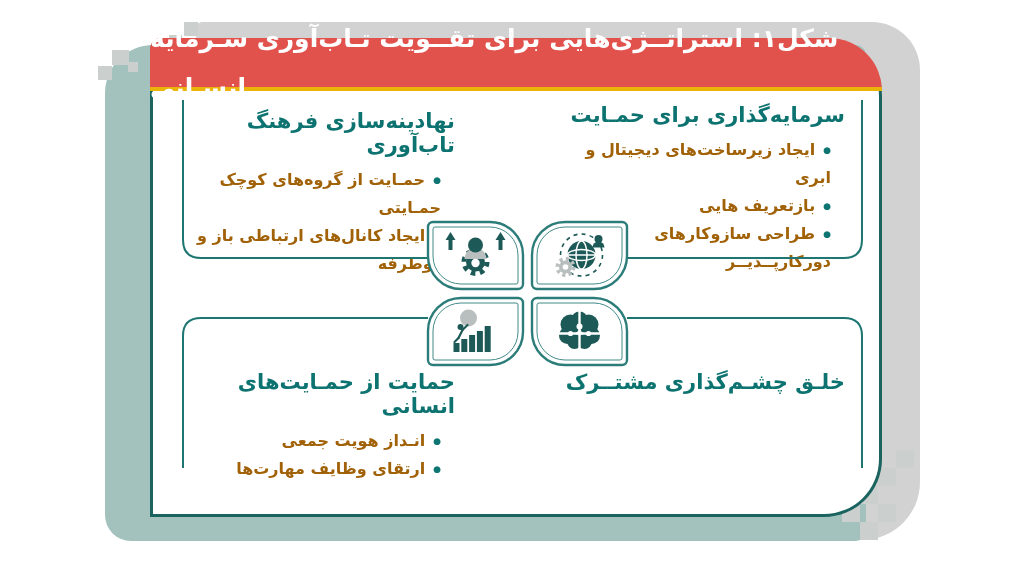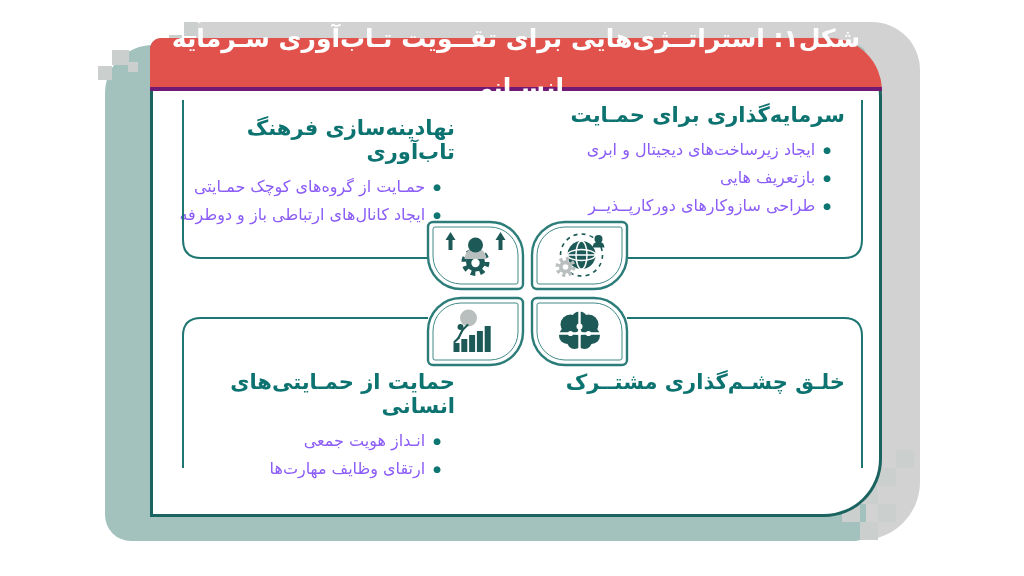--- a/index.html
+++ b/index.html
@@ -12,32 +12,32 @@
   .teal-backdrop{position:absolute;left:105px;top:45px;width:761px;height:496px;
     background:#a3c2be;border-radius:48px 10px 10px 26px;}
   .pixel{position:absolute;background:#cbcfce;}
 
   
   .card{position:absolute;left:150px;top:38px;width:732px;height:479px;background:#ffffff;
     border:3px solid #1a635f;border-top:none;border-radius:12px 58px 58px 0;box-sizing:border-box;}
 
   
   .titlebar{position:absolute;left:150px;top:38px;width:732px;height:53px;background:#e2524d;
-    border-bottom:4px solid #701a75;border-radius:12px 56px 0 0;box-sizing:border-box;
-    display:flex;align-items:center;justify-content:center;text-align:center;}
+    border-bottom:4px solid #eab308;border-radius:12px 56px 0 0;box-sizing:border-box;
+    display:flex;align-items:center;justify-content:center;}
   .titlebar .title{color:#ffffff;font-size:25px;font-weight:700;letter-spacing:0;line-height:49px;}
 
   
   .quad{position:absolute;direction:rtl;text-align:right;}
   .quad h2{margin:0 0 9px 0;font-size:21px;font-weight:700;color:#0d7370;}
   .quad ul{margin:0;padding:0 14px 0 0;list-style:none;}
-  .quad li{font-size:16px;color:#8b5cf6;font-weight:400;line-height:1.75;}
+  .quad li{font-size:16px;color:#a16207;font-weight:700;line-height:1.75;}
   .quad li::before{content:"●";color:#0e7672;font-size:9px;margin-inline-end:8px;vertical-align:2px;}
 
-  .quad.tl{right:569px;top:116px;width:280px;}
+  .quad.tl{right:569px;top:109px;width:280px;}
   .quad.tr{right:179px;top:103px;width:290px;}
   .quad.bl{right:569px;top:370px;width:280px;}
   .quad.br{right:179px;top:370px;width:390px;}
 
   svg.overlay{position:absolute;left:0;top:0;pointer-events:none;}
 </style>
 </head>
 <body>
 
 <div class="stage">
@@ -76,21 +76,21 @@
   </div>
   <div class="quad tr">
     <h2>سرمایه‌گذاری برای حمـایت</h2>
     <ul>
         <li>ایجاد زیرساخت‌های دیجیتال و ابری</li>
         <li>بازتعریف هایی</li>
         <li>طراحی سازوکارهای دورکارپــذیــر</li>
       </ul>
   </div>
   <div class="quad bl">
-    <h2>حمایت از حمـایتی‌های انسانی</h2>
+    <h2>حمایت از حمـایت‌های انسانی</h2>
     <ul>
         <li>انـداز هویت جمعی</li>
         <li>ارتقای وظایف مهارت‌ها</li>
       </ul>
   </div>
   <div class="quad br">
     <h2>خلـق چشـم‌گذاری مشتــرک</h2>
   </div>
 
   <svg class="overlay" width="1024" height="576" viewBox="0 0 1024 576">

